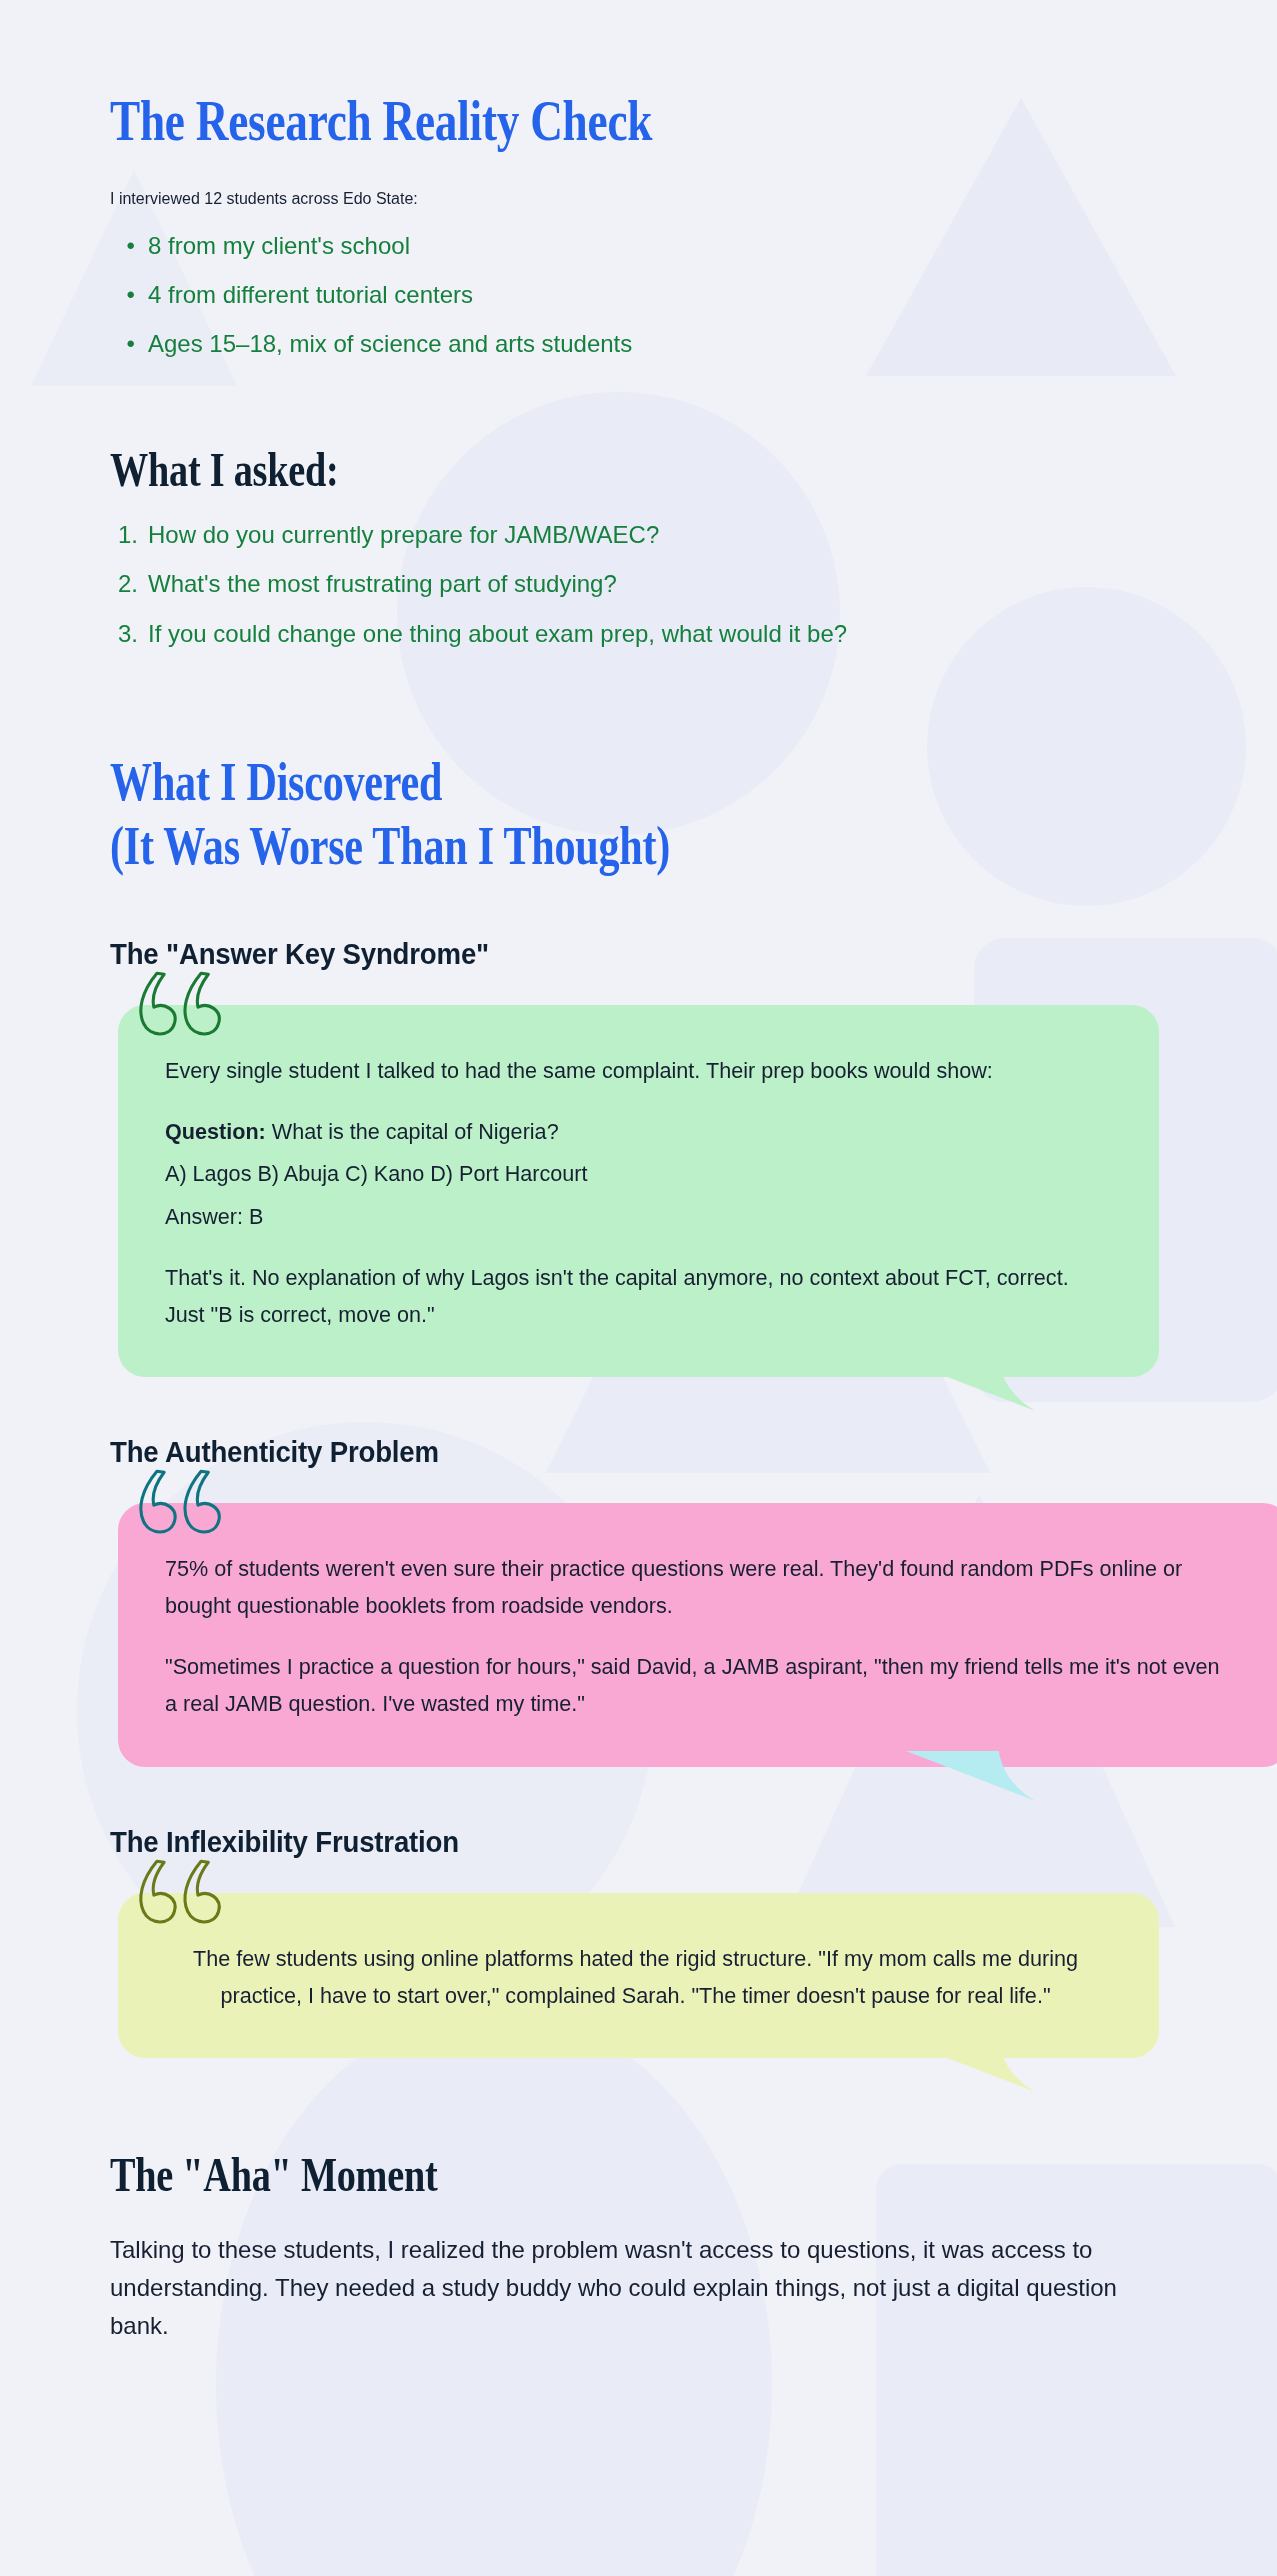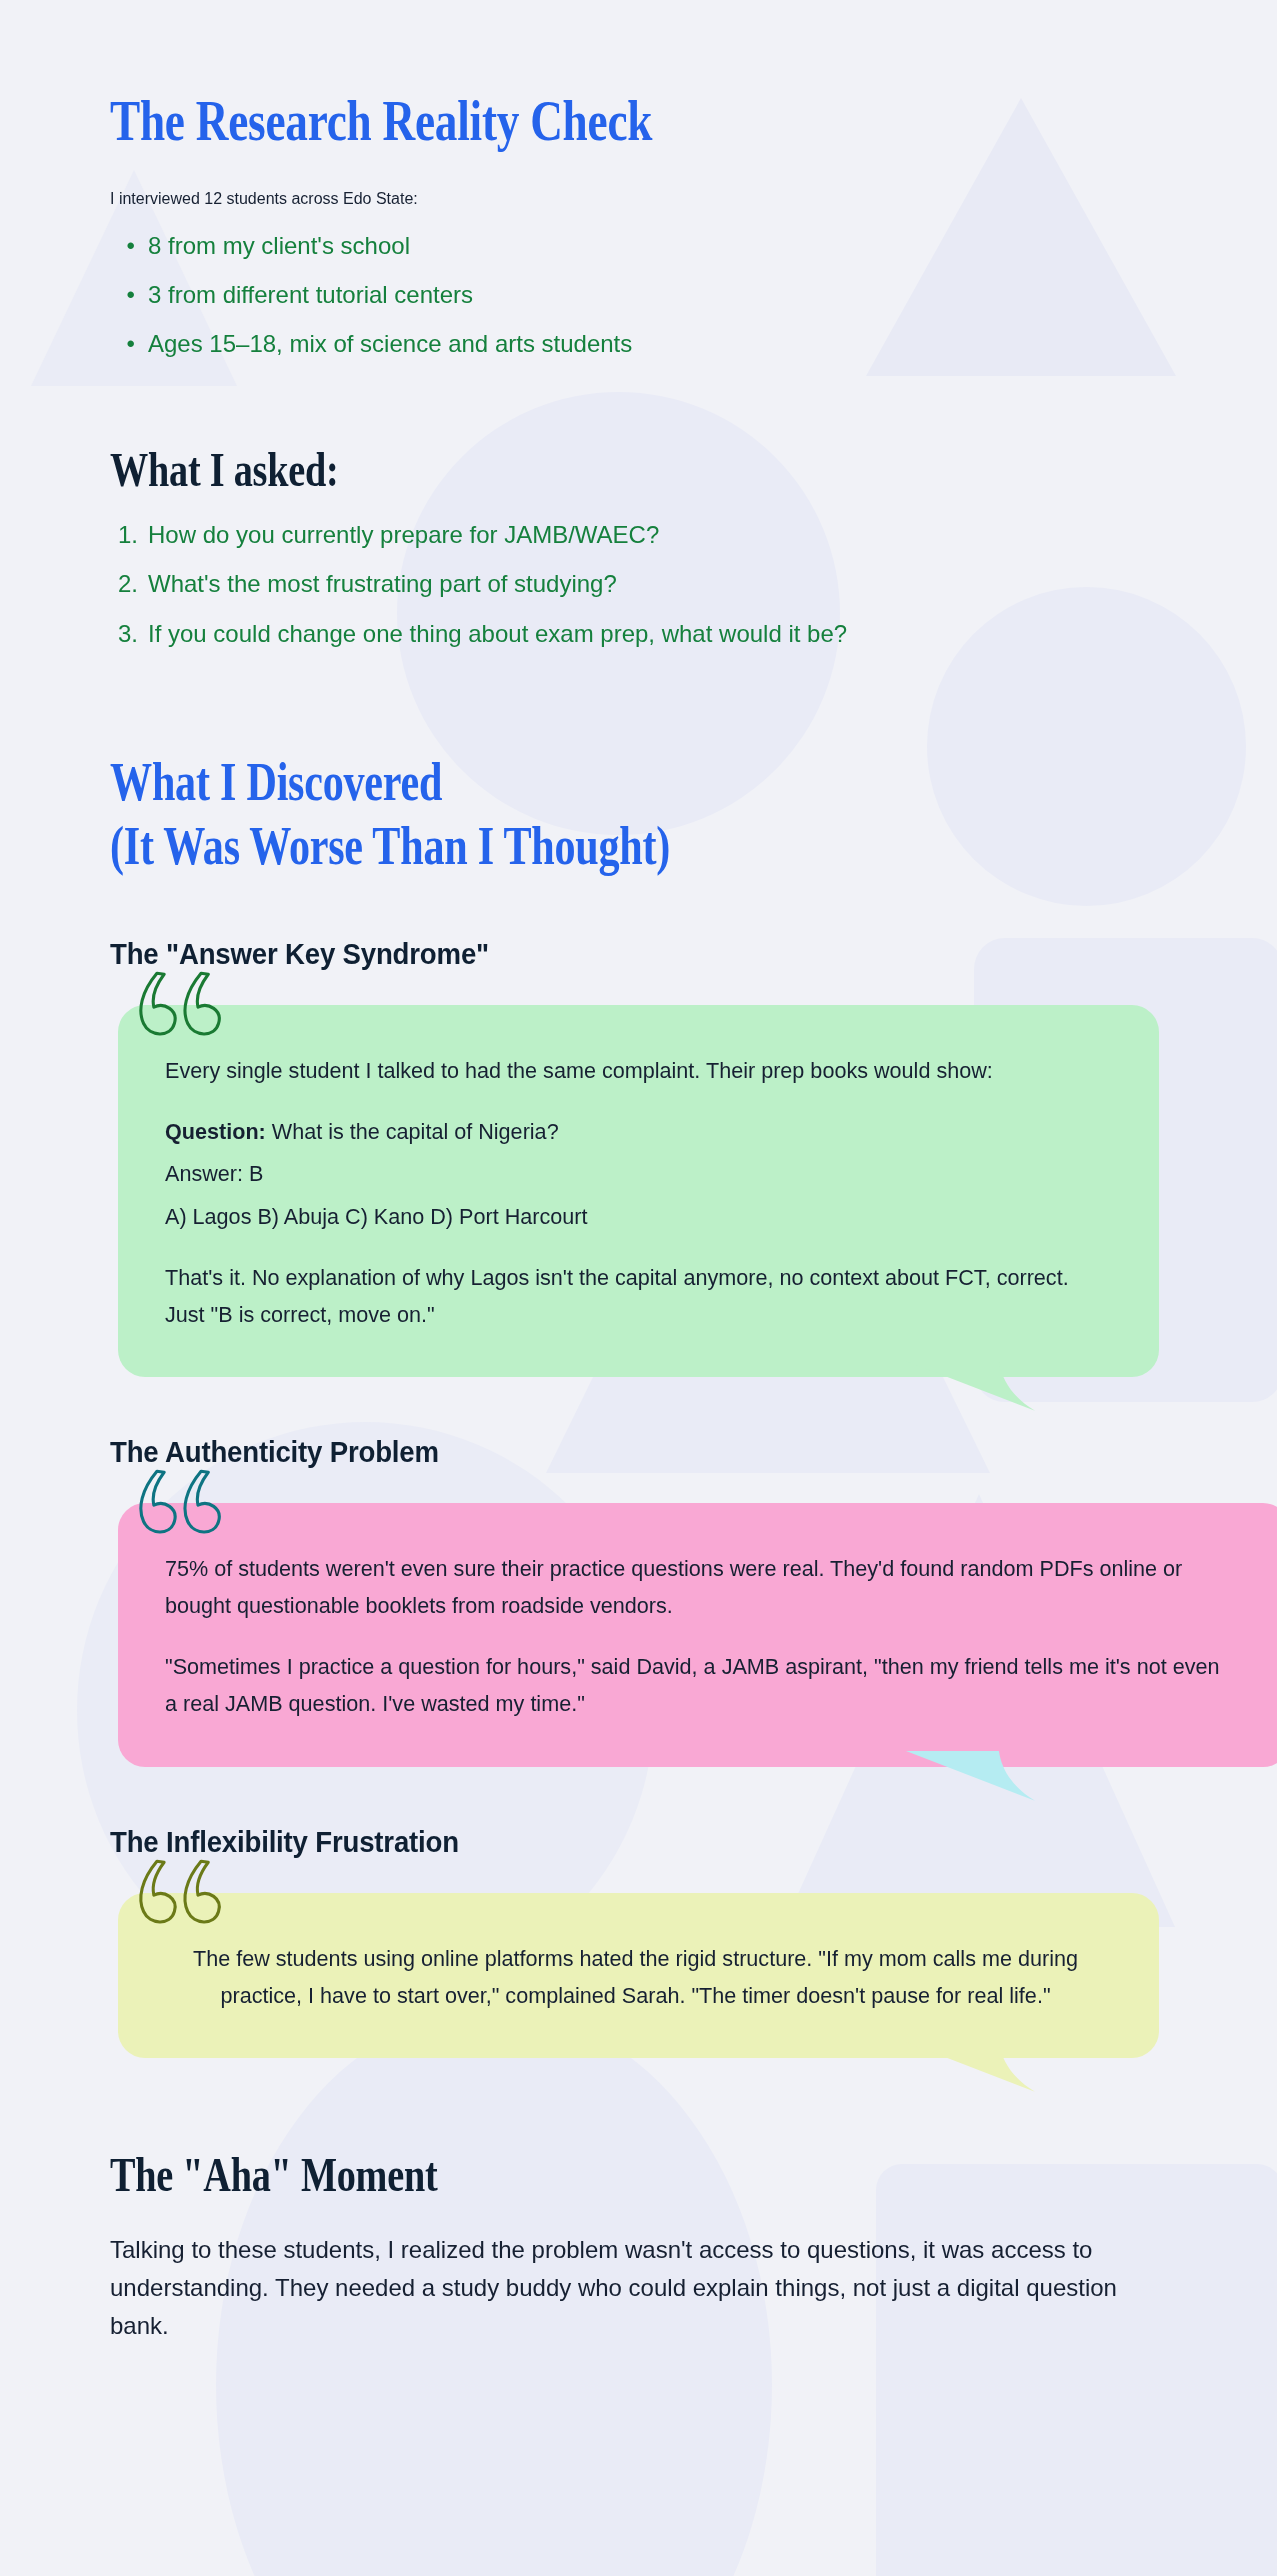--- a/index.html
+++ b/index.html
@@ -107,21 +107,21 @@
   </div>
 
   <div class="content">
 
     <h1 class="h-display title-main">The Research Reality Check</h1>
 
     <p class="lede">I interviewed 12 students across Edo State:</p>
 
     <ul class="bullets">
       <li>8 from my client's school</li>
-      <li>3 from different tutorial centers</li>
+      <li>4 from different tutorial centers</li>
       <li>Ages 15–18, mix of science and arts students</li>
     </ul>
 
     <h2 class="h-display navy h-asked">What I asked:</h2>
 
     <ol class="steps">
       <li>How do you currently prepare for JAMB/WAEC?</li>
       <li>What's the most frustrating part of studying?</li>
       <li>If you could change one thing about exam prep, what would it be?</li>
     </ol>
@@ -136,22 +136,22 @@
     <div class="quote-wrap">
       <div class="quote-mark">
         <svg viewBox="0 0 190 150">
           <path d="M52 16 C22 52, 14 88, 26 114 C38 140, 78 142, 86 114 C94 88, 66 72, 46 82 C40 56, 54 34, 66 18 Z" fill="none" stroke="#1A7A33" stroke-width="6" stroke-linejoin="round"></path>
           <path d="M138 16 C108 52, 100 88, 112 114 C124 140, 164 142, 172 114 C180 88, 152 72, 132 82 C126 56, 140 34, 152 18 Z" fill="none" stroke="#1A7A33" stroke-width="6" stroke-linejoin="round"></path>
         </svg>
       </div>
       <div class="bubble b-green">
         <p>Every single student I talked to had the same complaint. Their prep books would show:</p>
         <p class="tight"><b>Question:</b> <span>What is the capital of Nigeria?</span></p>
+        <p class="tight">A) Lagos  B) Abuja  C) Kano  D) Port Harcourt</p>
         <p class="tight">Answer: B</p>
-        <p class="tight">A) Lagos  B) Abuja  C) Kano  D) Port Harcourt</p>
         <p>That's it. No explanation of why Lagos isn't the capital anymore, no context about FCT, correct. Just "B is correct, move on."</p>
         <div class="tail" style="left:788px;">
           <svg viewBox="0 0 250 110" preserveAspectRatio="none">
             <path d="M0 0 L250 96 C210 72, 186 40, 180 0 Z" fill="#BCF0C8"></path>
           </svg>
         </div>
       </div>
     </div>
 
     <h3 class="sec-head">The Authenticity Problem</h3>

